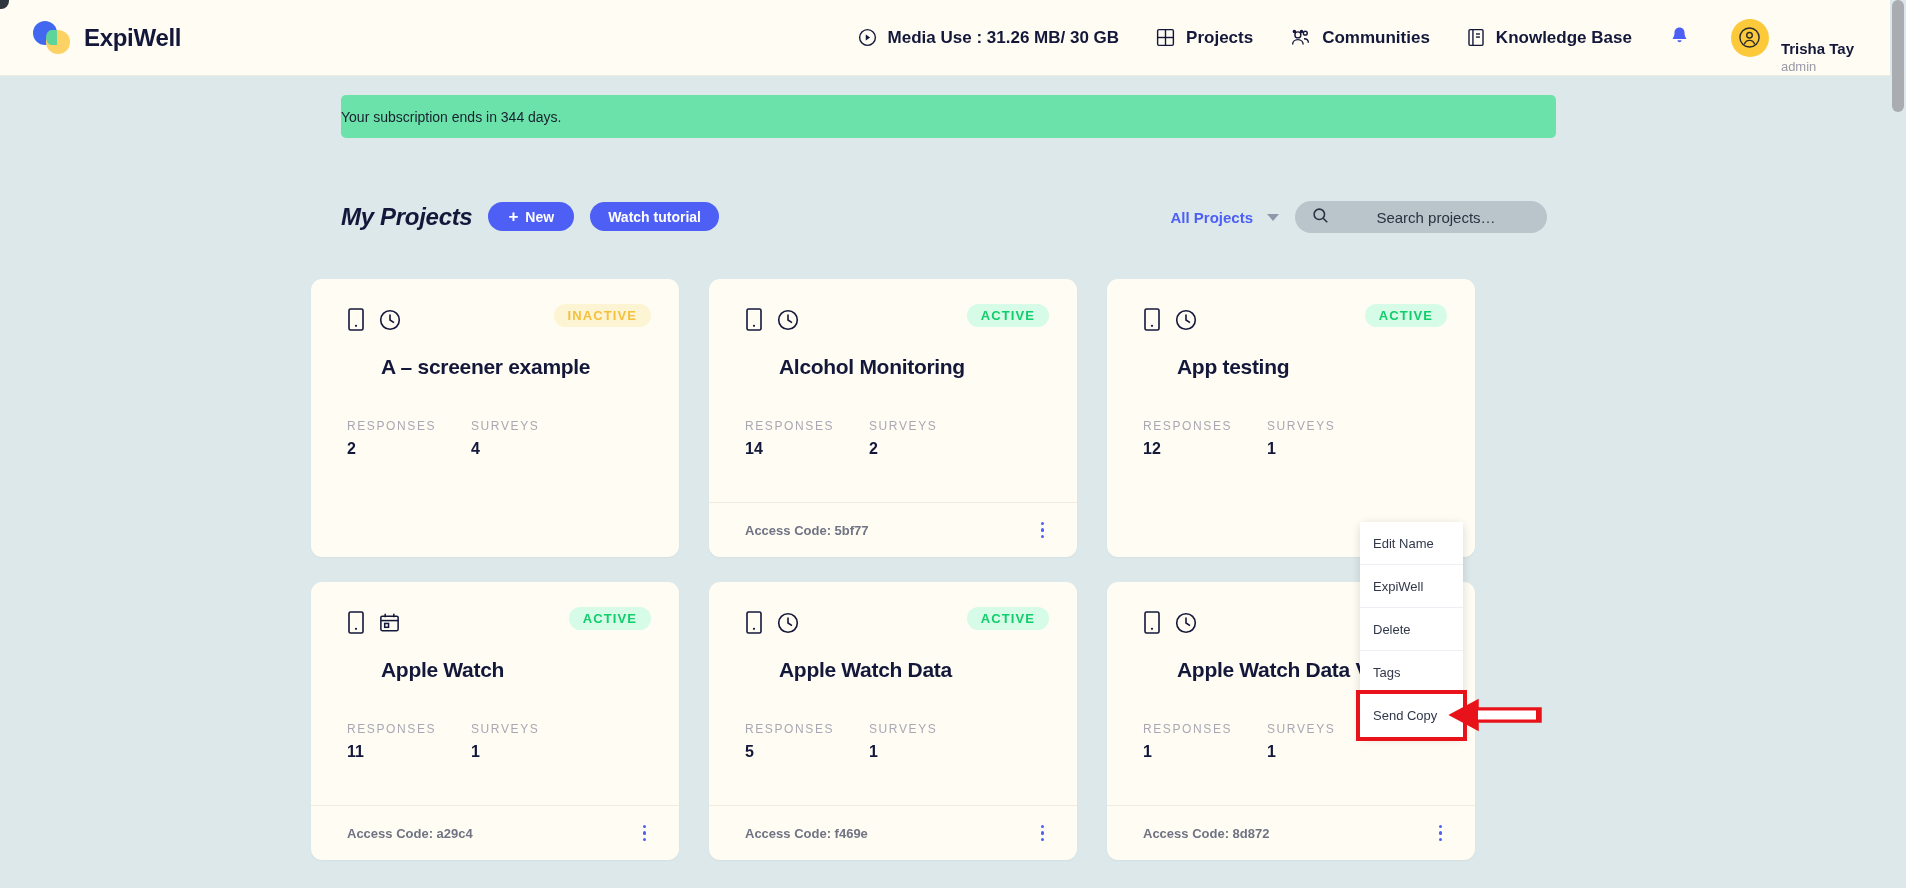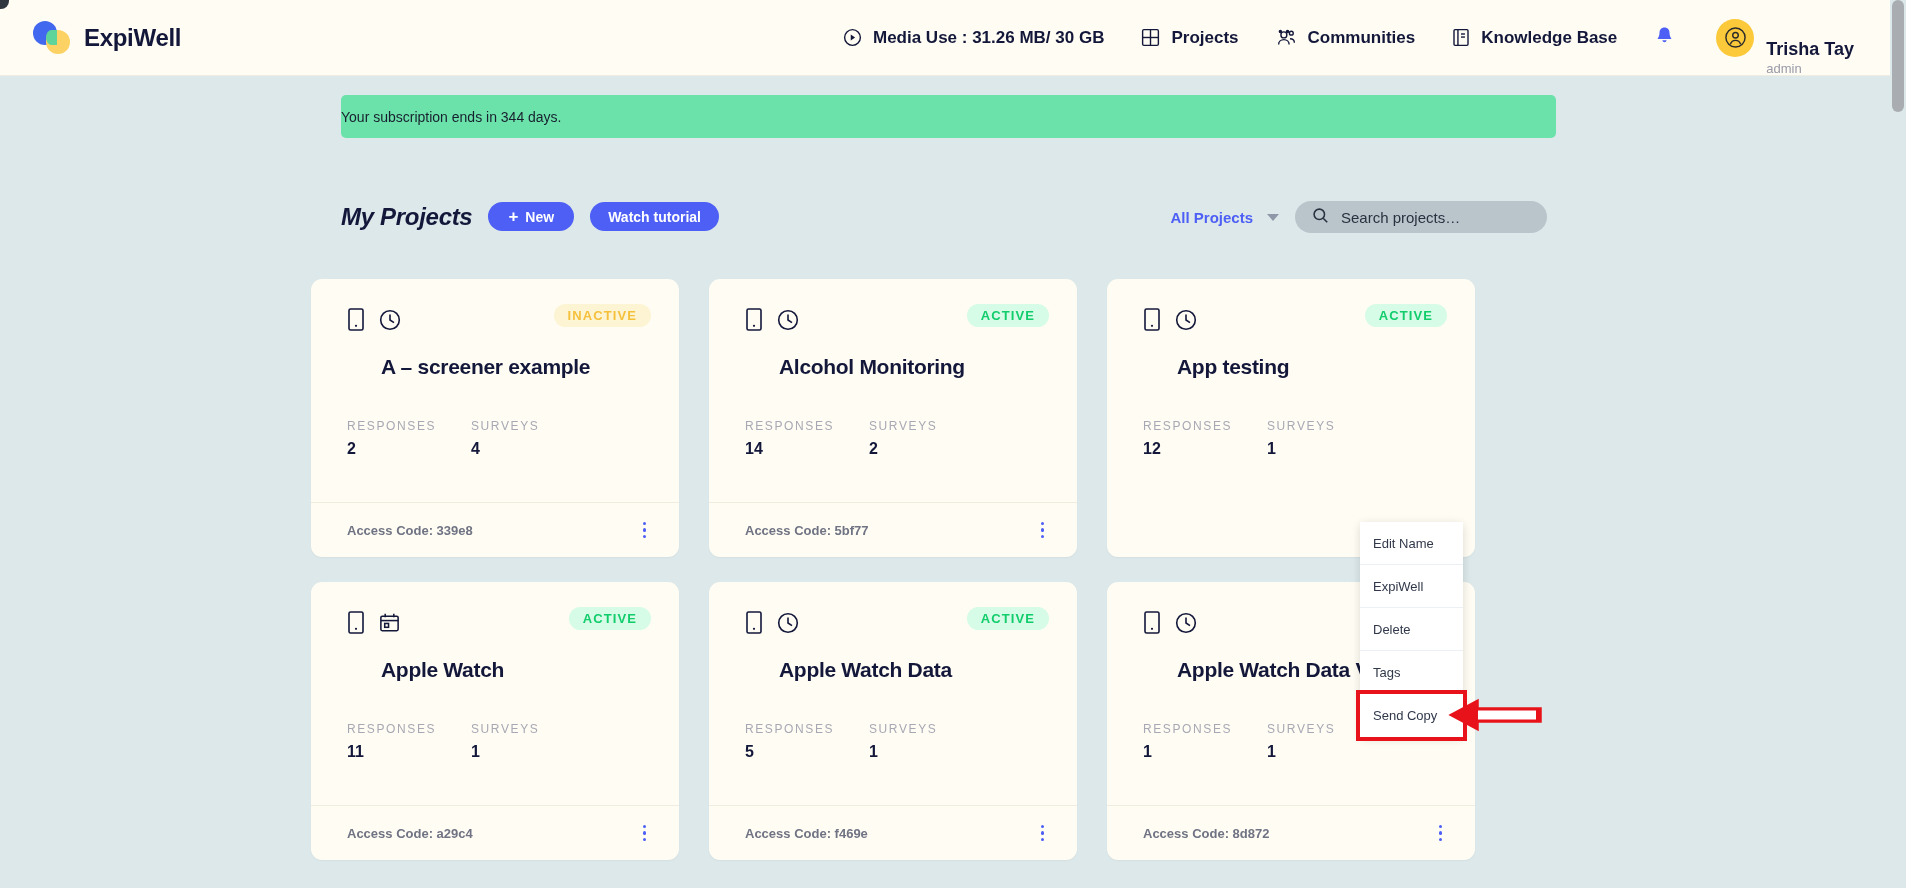--- a/index.html
+++ b/index.html
@@ -27,21 +27,21 @@
   .brand-name { font-size: 24px; font-weight: bold; color: #13173a; letter-spacing: -0.3px; }
 
   .nav { display: flex; align-items: center; margin-left: auto; }
   .nav-item { display: flex; align-items: center; gap: 10px; color: #13173a; font-size: 17px; font-weight: bold; margin-right: 36px; cursor: pointer; }
   .nav-item svg { display: block; }
 
   .bell { margin-right: 40px; cursor: pointer; }
   .user-box { display: flex; align-items: center; gap: 12px; margin-right: 36px; cursor: pointer; }
   .avatar { width: 38px; height: 38px; border-radius: 50%; background: #fbc93a; display: flex; align-items: center; justify-content: center; }
   .user-meta { line-height: 1.25; }
-  .user-name { font-size: 18px; font-weight: bold; color: #13173a; margin-top: 40px; }
+  .user-name { font-size: 15px; font-weight: bold; color: #13173a; margin-top: 40px; }
   .user-role { font-size: 13px; color: #9a9aa8; }
 
   
   .banner {
     position: absolute; left: 341px; top: 95px;
     width: 1215px; height: 43px;
     background: #6ce2ab; border-radius: 5px;
     display: flex; align-items: center;
     font-size: 14px; color: #17202e;
   }
@@ -63,20 +63,21 @@
   .filter-label { color: #4d5ff5; font-size: 15px; font-weight: bold; cursor: pointer; }
   .caret { margin-left: 14px; margin-right: 16px; width: 0; height: 0; border-left: 6px solid transparent; border-right: 6px solid transparent; border-top: 7px solid #8f98a8; cursor: pointer; }
   .search-box {
     width: 252px; height: 32px; background: #b9c5cb; border-radius: 18px;
     display: flex; align-items: center; padding-left: 16px; gap: 11px; cursor: text;
   }
   .search-input {
     background: transparent; border: none; outline: none;
     font-family: "Liberation Sans", sans-serif; font-size: 15px; color: #2a3140;
     width: 190px;
+    text-align: center;
   }
   .search-input::placeholder { color: #2a3140; opacity: 1; }
 
   
   .grid { position: absolute; left: 311px; top: 279px; width: 1275px; }
   .card-row { display: flex; gap: 30px; margin-bottom: 25px; }
   .card {
     width: 368px; height: 278px;
     background: #fffcf3; border-radius: 11px;
     display: flex; flex-direction: column;
@@ -279,28 +280,20 @@
           <div class="stat">
             <div class="stat-label">RESPONSES</div>
             <div class="stat-value">2</div>
           </div>
           <div class="stat">
             <div class="stat-label">SURVEYS</div>
             <div class="stat-value">4</div>
           </div>
         </div>
       </div>
-      <div class="card-footer">
-        <span class="access-code">Access Code: 339e8</span>
-        <span class="kebab">
-            <i></i>
-            <i></i>
-            <i></i>
-          </span>
-      </div>
     </div>
 
     <div class="card">
       <div class="card-body">
         <div class="card-icons">
           <span>
             <svg width="18" height="25" viewBox="0 0 18 25" fill="none" stroke="#13173a" stroke-width="1.6">
               <rect x="2" y="2" width="14" height="21" rx="1.6"></rect>
                 <circle cx="9" cy="18.8" r="1.1" fill="#13173a" stroke="none"></circle>
             </svg>

